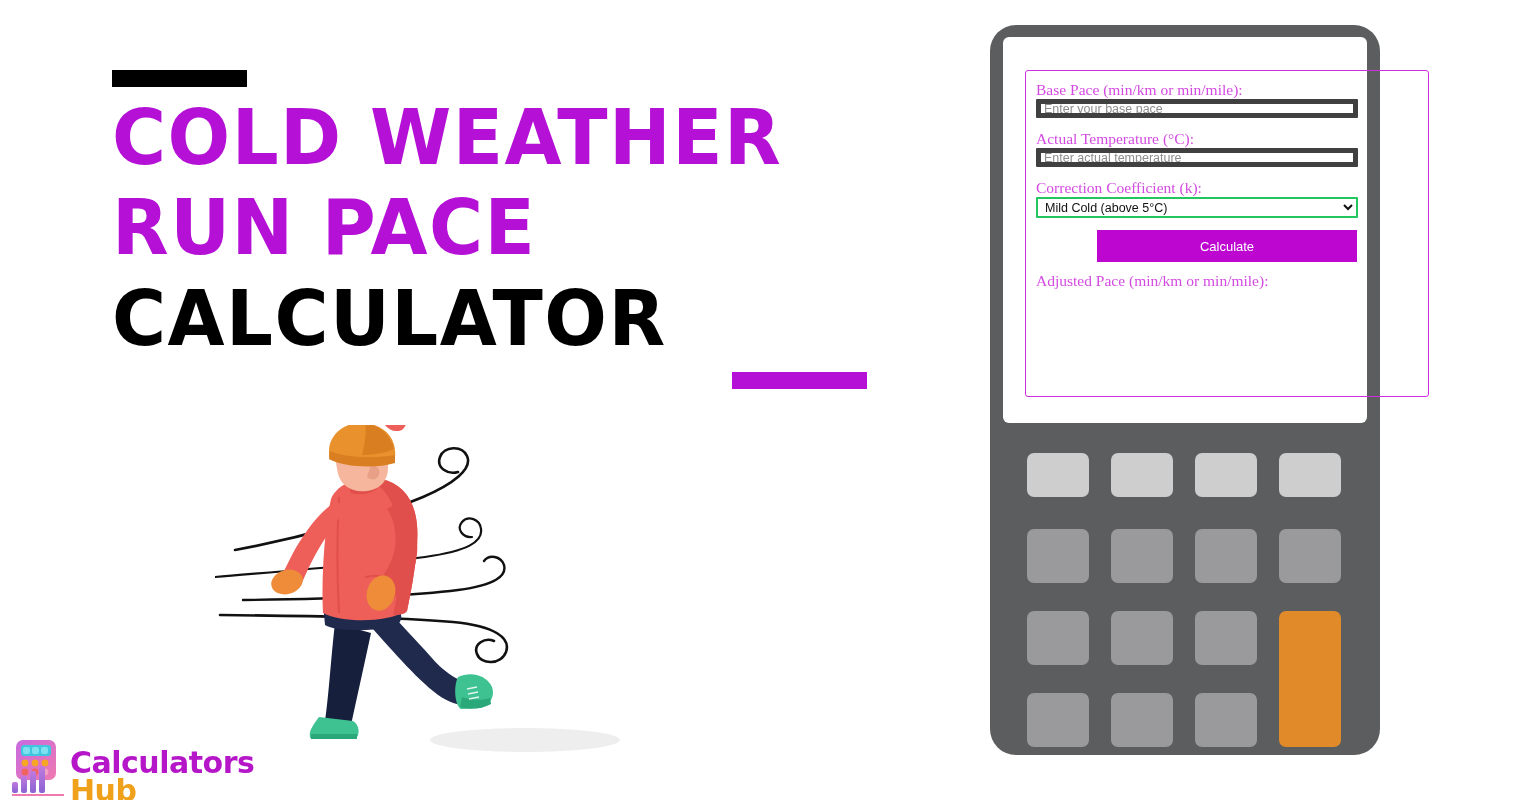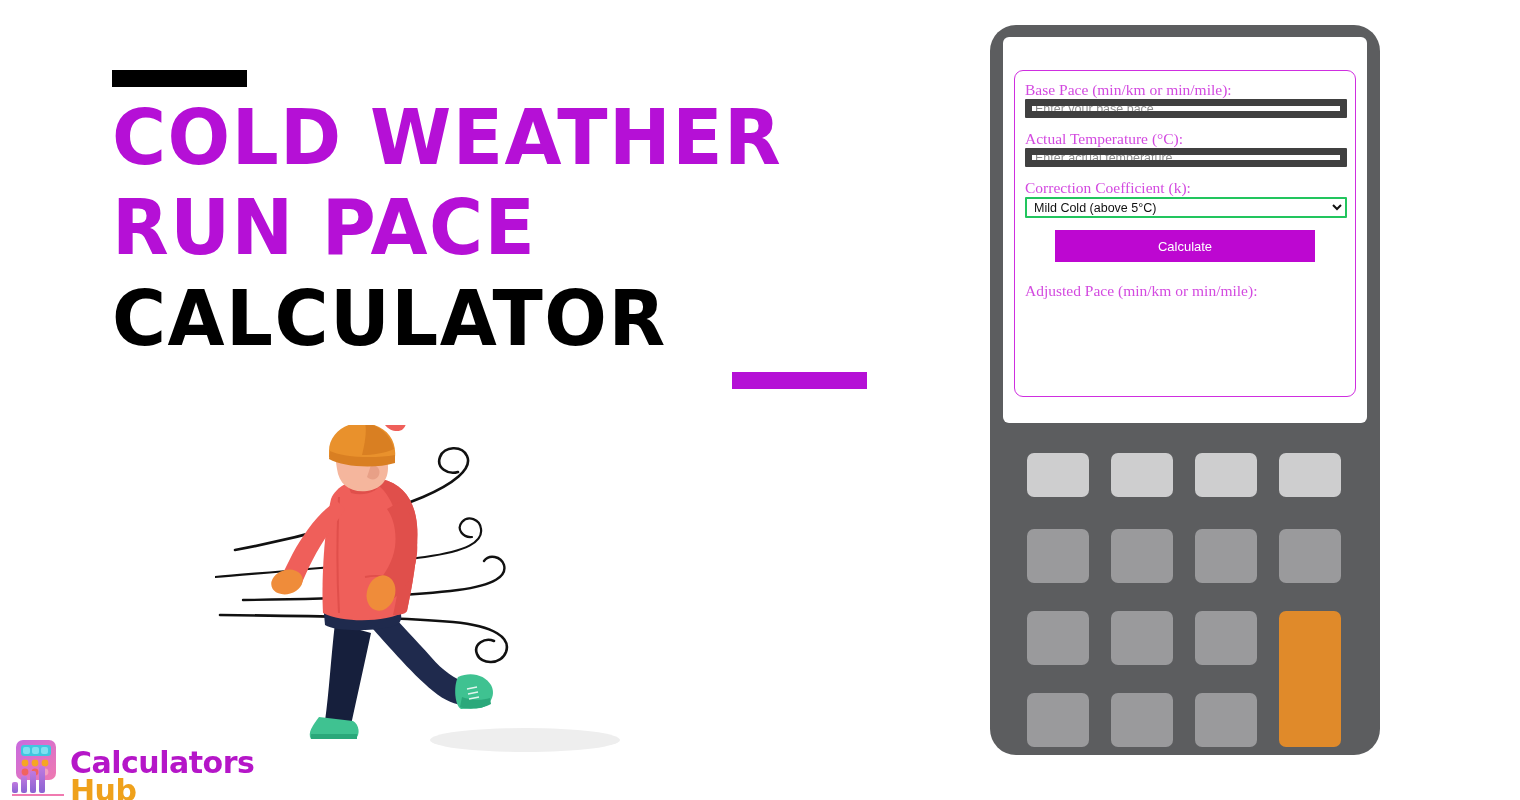--- a/index.html
+++ b/index.html
@@ -94,46 +94,46 @@
     position: absolute;
     left: 13px;
     top: 12px;
     width: 364px;
     height: 386px;
     background: #ffffff;
     border-radius: 6px;
   }
   #calculator-form {
     position: absolute;
-    left: 11px;
+    left: 22px;
     top: 33px;
-    width: 342px;
+    width: 404px;
     height: 327px;
     border: 1px solid #cf2ee0;
-    border-radius: 9px;
+    border-radius: 3px;
     box-sizing: border-box;
     padding: 10px 10px 0 10px;
   }
   .field-label {
     font-family: "Liberation Serif", serif;
     font-size: 15.5px;
     color: #d34ae0;
     margin: 0 0 2px 0;
     line-height: 1.15;
   }
   .text-input {
     display: block;
     box-sizing: border-box;
     width: 322px;
     height: 19px;
     font-family: "Liberation Sans", sans-serif;
     font-size: 12.5px;
     color: #111;
     padding: 1px 3px;
-    border: 7px solid #404040;
+    border: 5px solid #404040;
     border-radius: 1px;
     background: #ffffff;
     margin-bottom: 12px;
   }
   .text-input::placeholder { color: #8d8d8d; }
   .select-input {
     display: block;
     box-sizing: border-box;
     width: 322px;
     height: 21px;
@@ -143,21 +143,21 @@
     padding: 1px 3px;
     border: 2px solid #22c55e;
     border-radius: 1px;
     background: #ffffff;
     margin-bottom: 12px;
   }
   .action-button {
     display: block;
     width: 260px;
     height: 32px;
-    margin: 0 auto 20px auto;
+    margin: 0 auto 10px auto;
     background: #bd07d1;
     border: none;
     color: #ffffff;
     font-family: "Liberation Sans", sans-serif;
     font-size: 13px;
     cursor: pointer;
   }
   #result-label {
     font-family: "Liberation Serif", serif;
     font-size: 15.5px;

